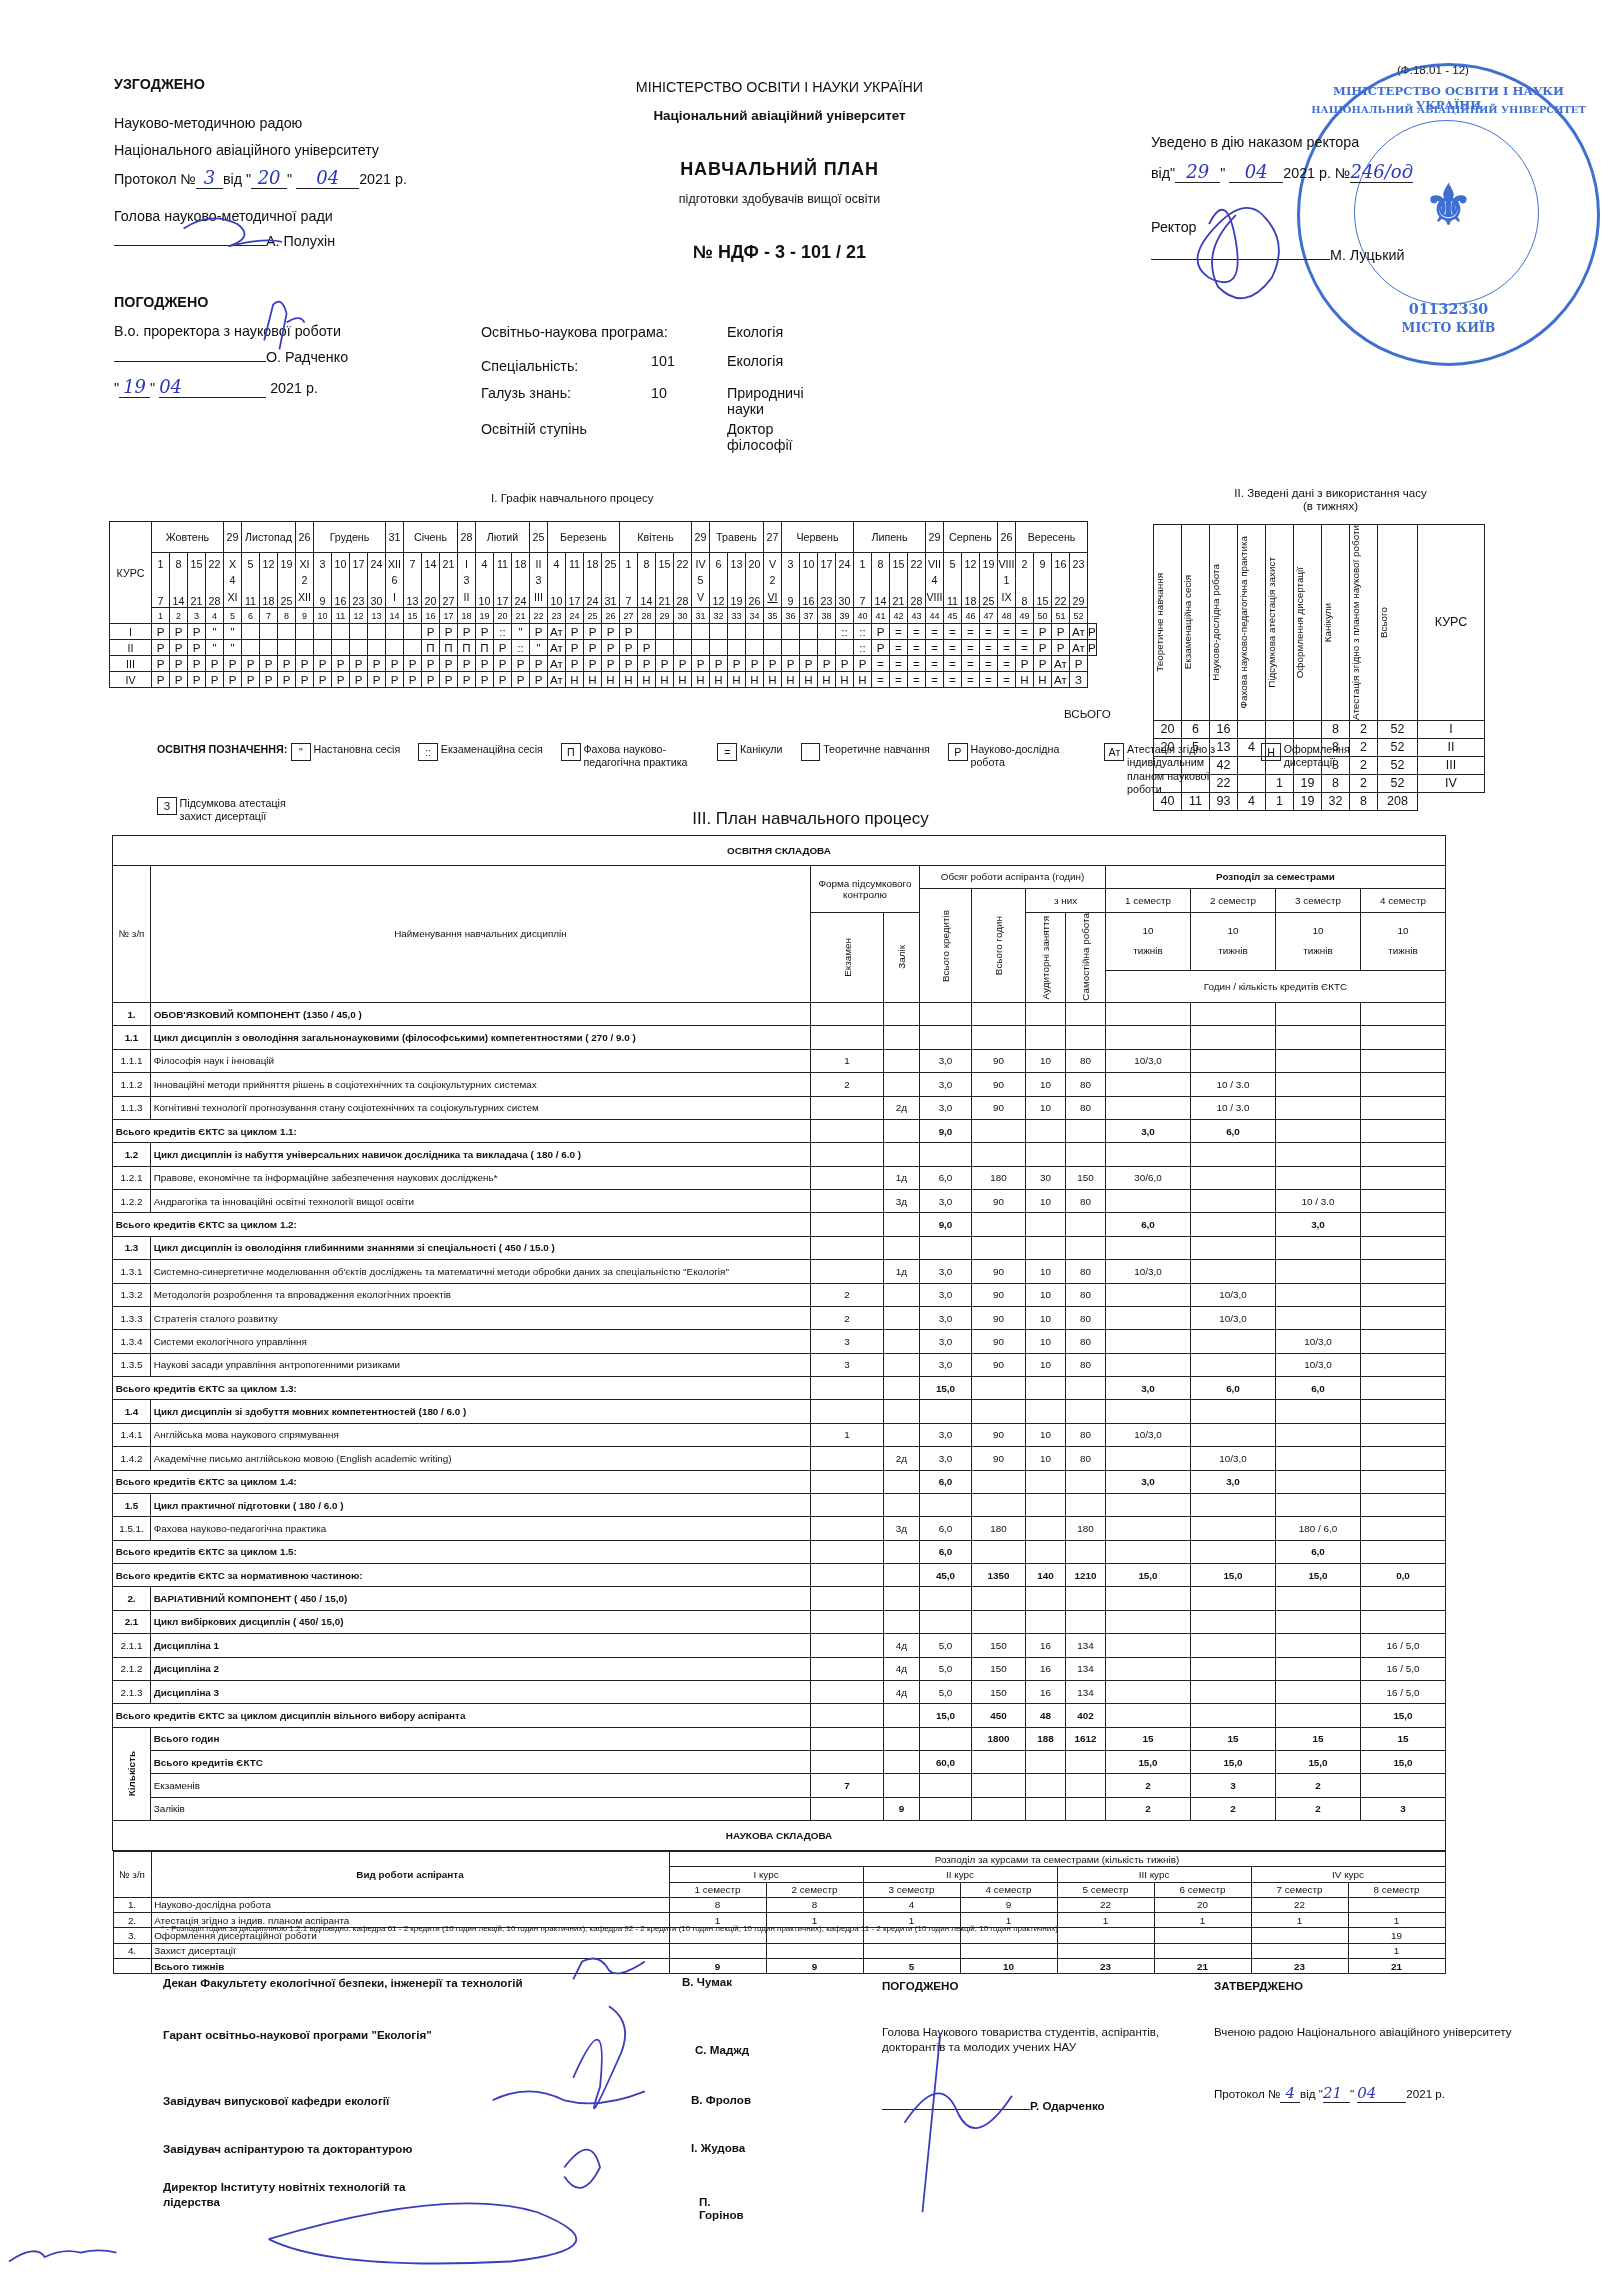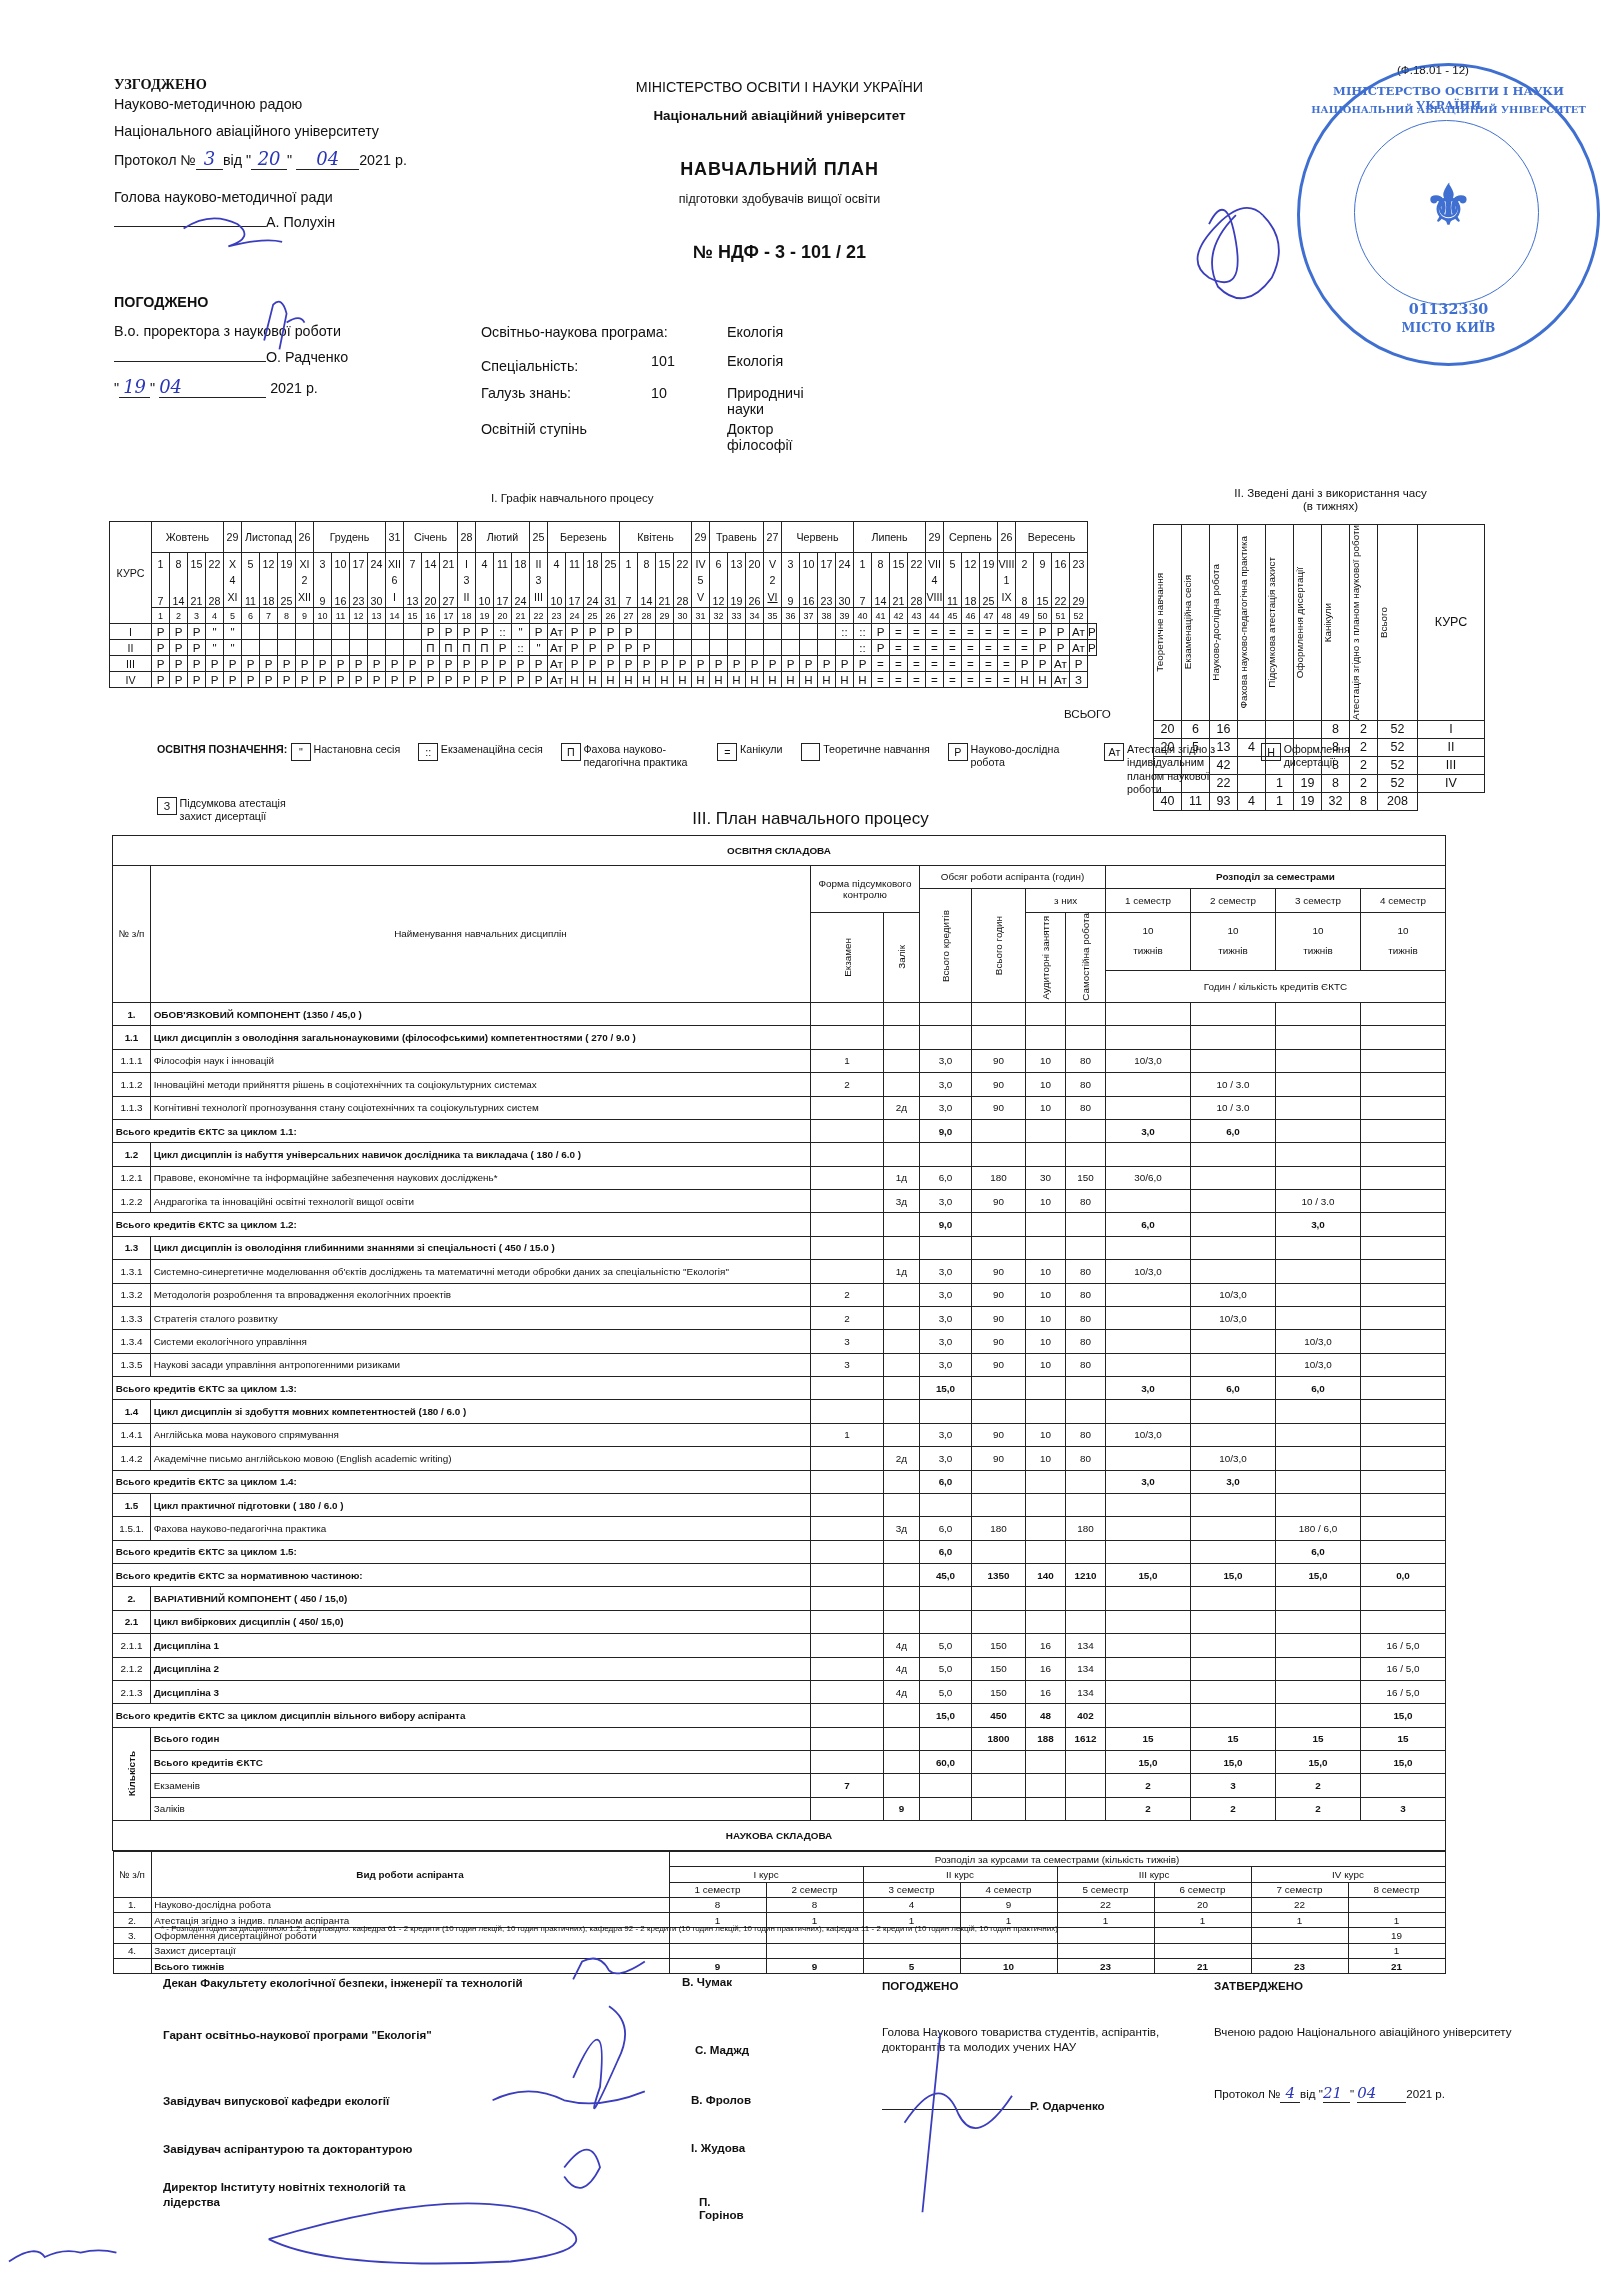--- a/index.html
+++ b/index.html
@@ -29,21 +29,21 @@
   .sig { stroke:#3a3dbd; fill:none; stroke-width:2; }
 </style>
 </head>
 <body>
 
 <div class="page">
 
   <div class="abs t13" style="left:1397px;top:63px;">(Ф.18.01 - 12)</div>
 
   <div class="abs" style="left:114px;top:76px;width:385px;">
-    <div class="t16 b" style="margin-bottom:3px;font-family:Liberation Serif, serif;">УЗГОДЖЕНО</div>
+    <div class="t16 b" style="margin-bottom:23px;">УЗГОДЖЕНО</div>
     <div class="t16" style="margin-bottom:10.7px;">Науково-методичною радою</div>
     <div class="t16" style="margin-bottom:9px;">Національного авіаційного університету</div>
     <div class="t16" style="margin-bottom:19.7px;">
       <span>Протокол №</span><span class="line hw" style="width:27px;text-align:center;">3</span><span>від "</span><span class="line hw" style="width:36px;text-align:center;">20</span>" <span class="line hw" style="width:63px;text-align:center;">04</span><span>2021 р.</span>
     </div>
     <div class="t16" style="margin-bottom:9px;">Голова науково-методичної ради</div>
     <div class="t16"><span class="line" style="width:152px;"></span><span>А. Полухін</span></div>
   </div>
 
   <div class="abs" style="left:114px;top:294px;width:385px;">
@@ -70,20 +70,26 @@
 
   <div class="stamp">
     <div class="inner"></div>
     <div class="txt" style="top:18px;font-size:11.6px;">МІНІСТЕРСТВО ОСВІТИ І НАУКИ УКРАЇНИ</div>
     <div class="txt" style="top:38px;font-size:9.9px;">НАЦІОНАЛЬНИЙ АВІАЦІЙНИЙ УНІВЕРСИТЕТ</div>
     <div class="txt" style="top:107px;font-size:54px;">⚜</div>
     <div class="txt" style="top:235px;font-size:14.3px;">01132330</div>
     <div class="txt" style="top:254px;font-size:12.5px;">МІСТО КИЇВ</div>
   </div>
 
+  <div class="abs t16" style="left:1151px;top:134px;">
+    <div style="margin-bottom:10.7px;">Уведено в дію наказом ректора</div>
+    <div style="margin-bottom:36px;"><span>від"</span><span class="line hw" style="width:45px;text-align:center;">29</span>" <span class="line hw" style="width:54px;text-align:center;">04</span><span>2021 р. №</span><span class="line hw" style="width:63px;text-align:center;">246/од</span></div>
+    <div style="margin-bottom:12.5px;">Ректор</div>
+    <div><span class="line" style="width:179px;"></span><span>М. Луцький</span></div>
+  </div>
 
 
   <div class="abs t13" style="left:491px;top:491px;">І. Графік навчального процесу</div>
   <div class="abs t13" style="left:1196px;top:486px;text-align:center;width:269px;">
     <div>ІІ. Зведені дані з використання часу</div>
     <div>(в тижнях)</div>
   </div>
 
   <table class="sched" id="sched">
       <tbody>

